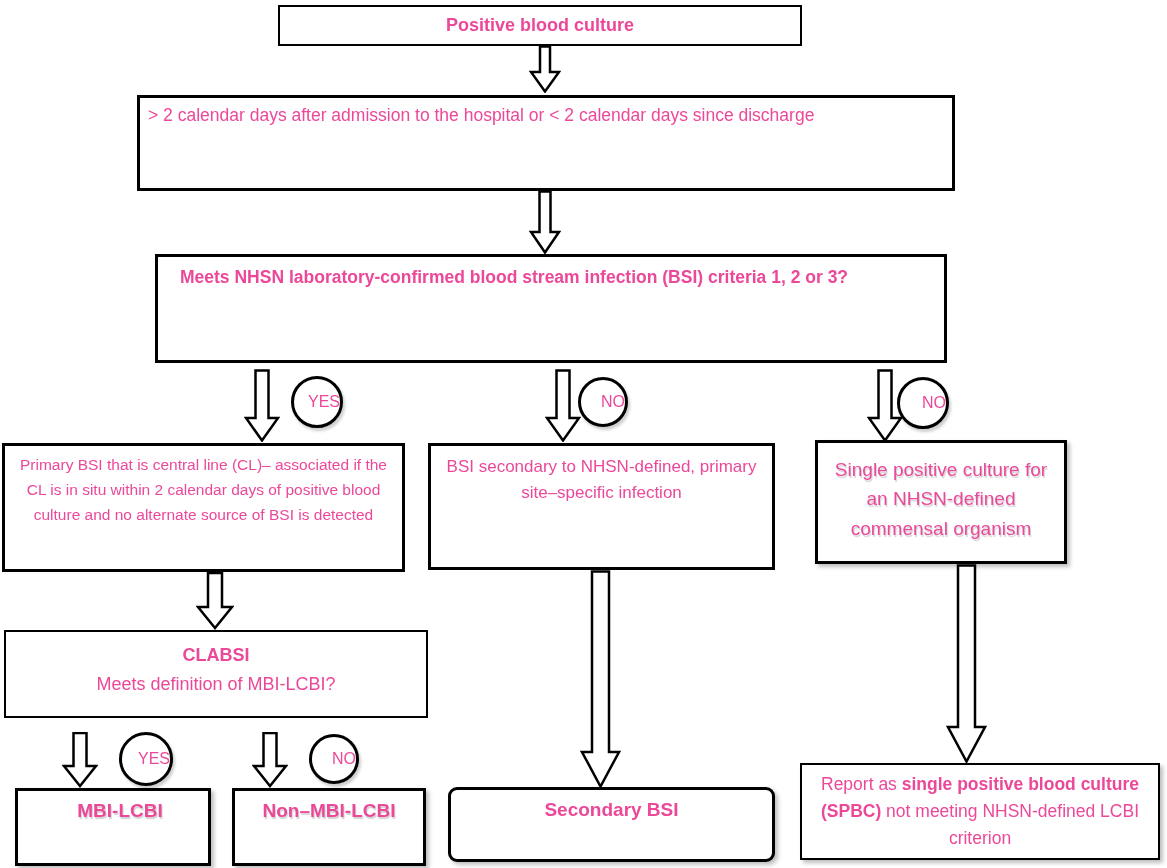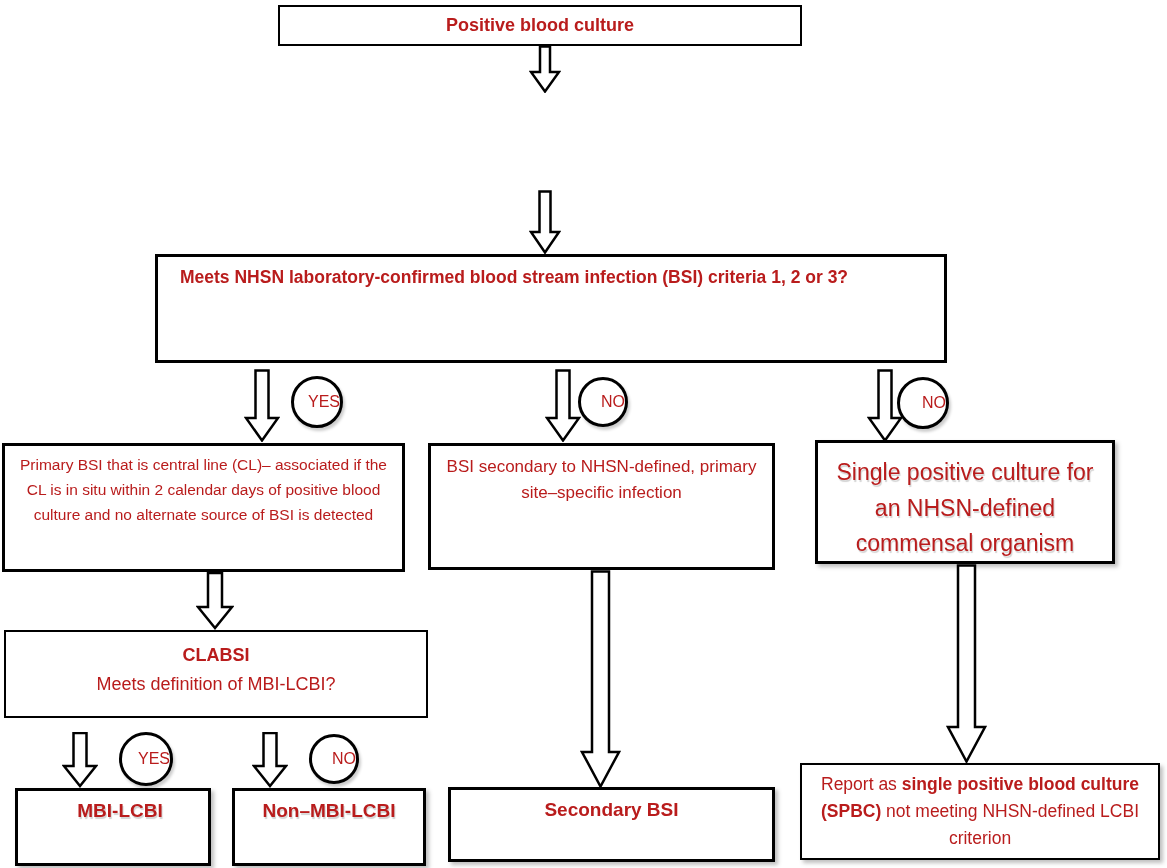--- a/index.html
+++ b/index.html
@@ -1,18 +1,18 @@
 <!DOCTYPE html>
 <html><head>
 <meta charset="utf-8">
 <style>
   html,body{margin:0;padding:0;background:#ffffff;}
   #canvas{
     position:relative;width:1167px;height:868px;background:#ffffff;
-    font-family:"Liberation Sans",sans-serif;color:#b91c1c;overflow:hidden;
+    font-family:"Liberation Sans",sans-serif;color:#ec4899;overflow:hidden;
   }
   .node{
     position:absolute;background:#ffffff;border:3px solid #000;
     box-sizing:border-box;text-align:center;
   }
   .shadowed{box-shadow:3px 3px 4px rgba(0,0,0,0.25);}
   .ghost-text{text-shadow:1px 2px 1px rgba(0,0,0,0.18);}
   .bold{font-weight:bold;}
   .left-align{text-align:left;}
   .arrow{position:absolute;}
@@ -20,25 +20,25 @@
     position:absolute;border:3px solid #000;border-radius:50%;
     background:#fff;display:flex;align-items:center;justify-content:flex-end;
     font-size:16px;box-sizing:border-box;box-shadow:2px 3px 3px rgba(0,0,0,0.2);
   }
   
   #box-positive{left:278px;top:5px;width:524px;height:41px;font-size:18px;font-weight:bold;border-width:2.5px;display:flex;align-items:center;justify-content:center;}
   #box-days{left:137px;top:95px;width:818px;height:96px;font-size:17.5px;padding:7px 8px;}
   #box-criteria{left:155px;top:254px;width:792px;height:109px;font-size:17.5px;padding:10px 22px;font-weight:bold;}
   #box-primary{left:2px;top:443px;width:403px;height:129px;font-size:15.5px;line-height:1.6;padding:7px 10px;}
   #box-secondary-def{left:428px;top:443px;width:347px;height:127px;font-size:17px;line-height:1.55;padding:8px 14px;}
-  #box-single{left:815px;top:440px;width:300px;height:124px;font-size:23px;line-height:1.55;padding:12px 14px;}
+  #box-single{left:815px;top:440px;width:252px;height:124px;font-size:19px;line-height:1.55;padding:12px 14px;}
   #box-clabsi{left:4px;top:630px;width:424px;height:88px;font-size:18px;line-height:1.6;padding-top:9px;border-width:2.5px;}
   #box-mbi{left:15px;top:788px;width:196px;height:78px;font-size:19px;padding-top:9px;padding-left:14px;}
   #box-nonmbi{left:232px;top:788px;width:194px;height:78px;font-size:19px;padding-top:9px;}
-  #box-secbsi{left:448px;top:787px;width:327px;height:75px;font-size:19px;padding-top:9px;border-width:3.5px;}
+  #box-secbsi{left:448px;top:787px;width:327px;height:75px;font-size:19px;padding-top:9px;border-width:3.5px;border-radius:9px;}
   #box-report{left:800px;top:763px;width:360px;height:97px;font-size:17.5px;line-height:1.55;padding:6px 8px;border-width:2.5px;}
   
   #circle-yes-1{left:291px;top:376px;width:52px;height:52px;}
   #circle-no-1{left:578px;top:377px;width:50px;height:50px;}
   #circle-no-2{left:897px;top:377px;width:52px;height:52px;}
   #circle-yes-2{left:119px;top:732px;width:54px;height:54px;}
   #circle-no-3{left:309px;top:734px;width:50px;height:50px;}
   
   #arrow-a{left:529px;top:45px;}
   #arrow-b{left:529px;top:190px;}
@@ -58,20 +58,23 @@
 <div id="canvas">
 
   <div class="node" id="box-positive">
     <span>Positive blood culture</span>
   </div>
 
   <svg class="arrow" id="arrow-a" width="32" height="48">
     <polygon points="11,1.5 21,1.5 21,27 30,27 16,46.5 2,27 11,27"></polygon>
   </svg>
 
+  <div class="node left-align" id="box-days">
+    <span>&gt; 2 calendar days after admission to the hospital or &lt; 2 calendar days since discharge</span>
+  </div>
 
   <svg class="arrow" id="arrow-b" width="32" height="64">
     <polygon points="10.5,1.5 21.5,1.5 21.5,42 30,42 16,62.5 2,42 10.5,42"></polygon>
   </svg>
 
   <div class="node left-align" id="box-criteria">
     <span>Meets NHSN laboratory-confirmed blood stream infection (BSI) criteria 1, 2 or 3?</span>
   </div>
 
   <svg class="arrow" id="arrow-c1" width="36" height="73">

